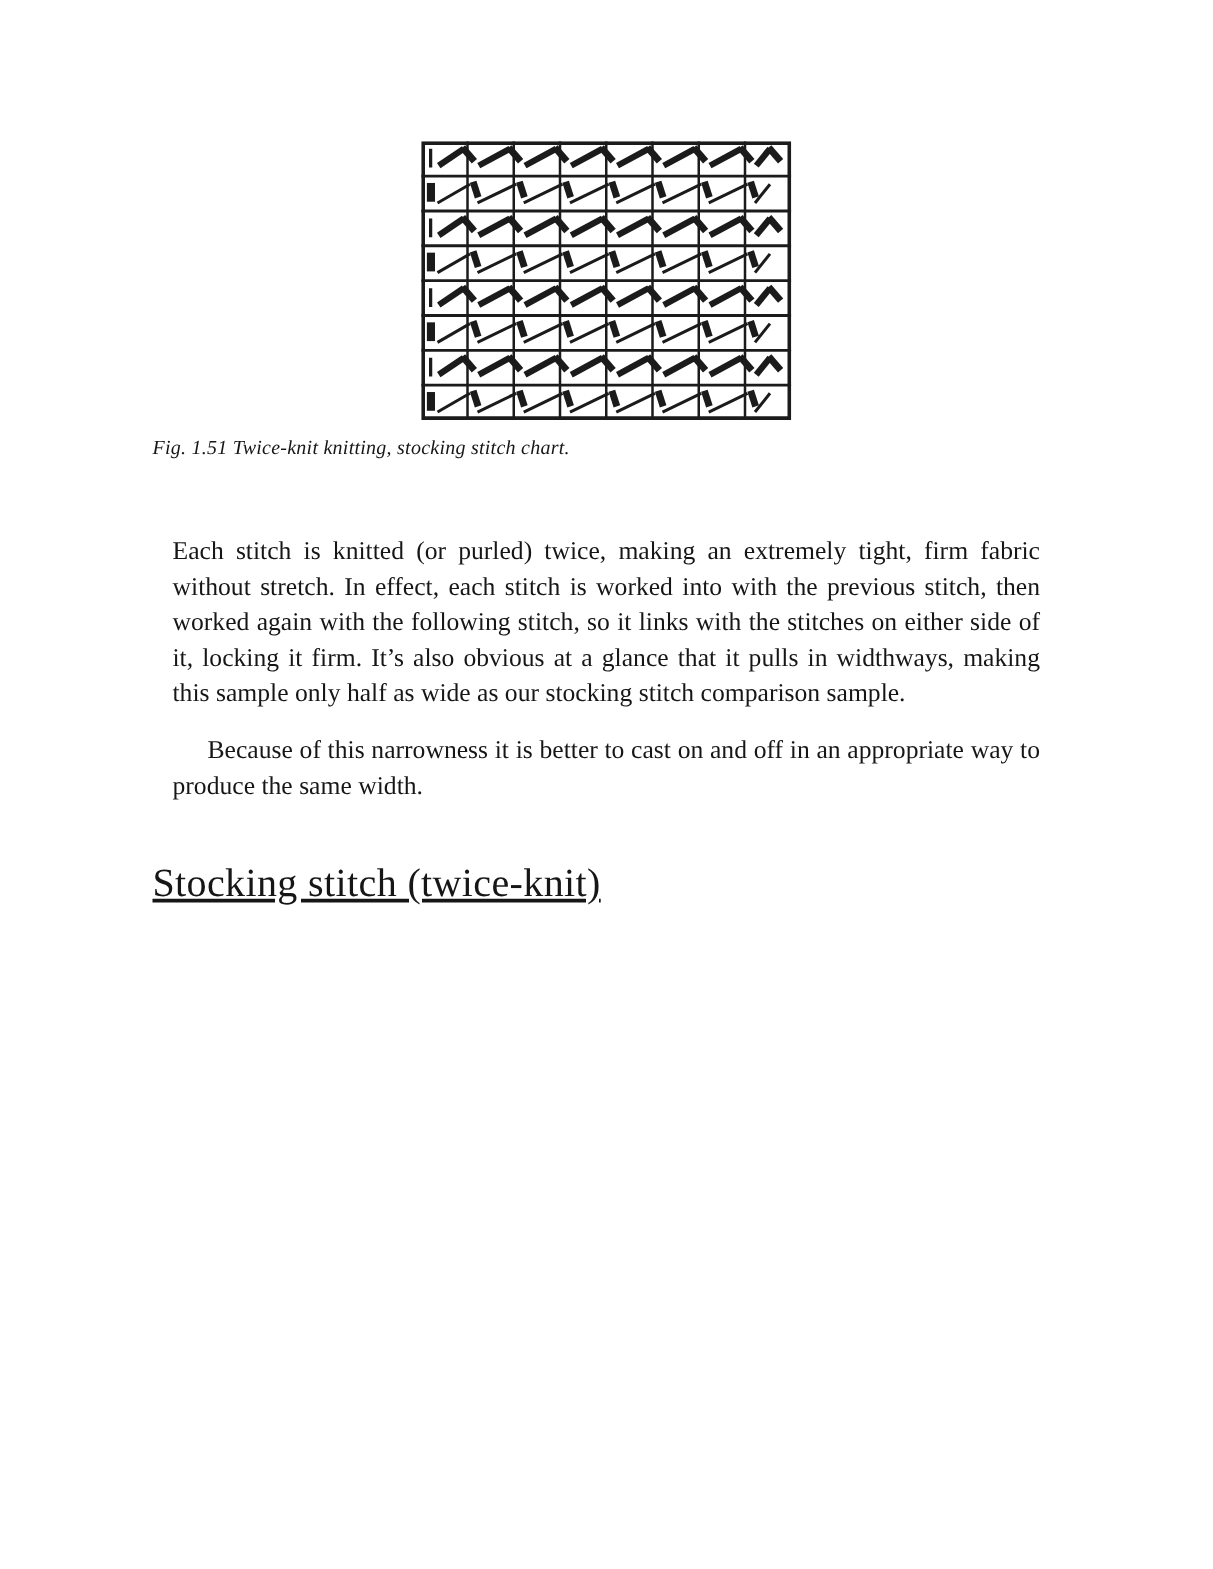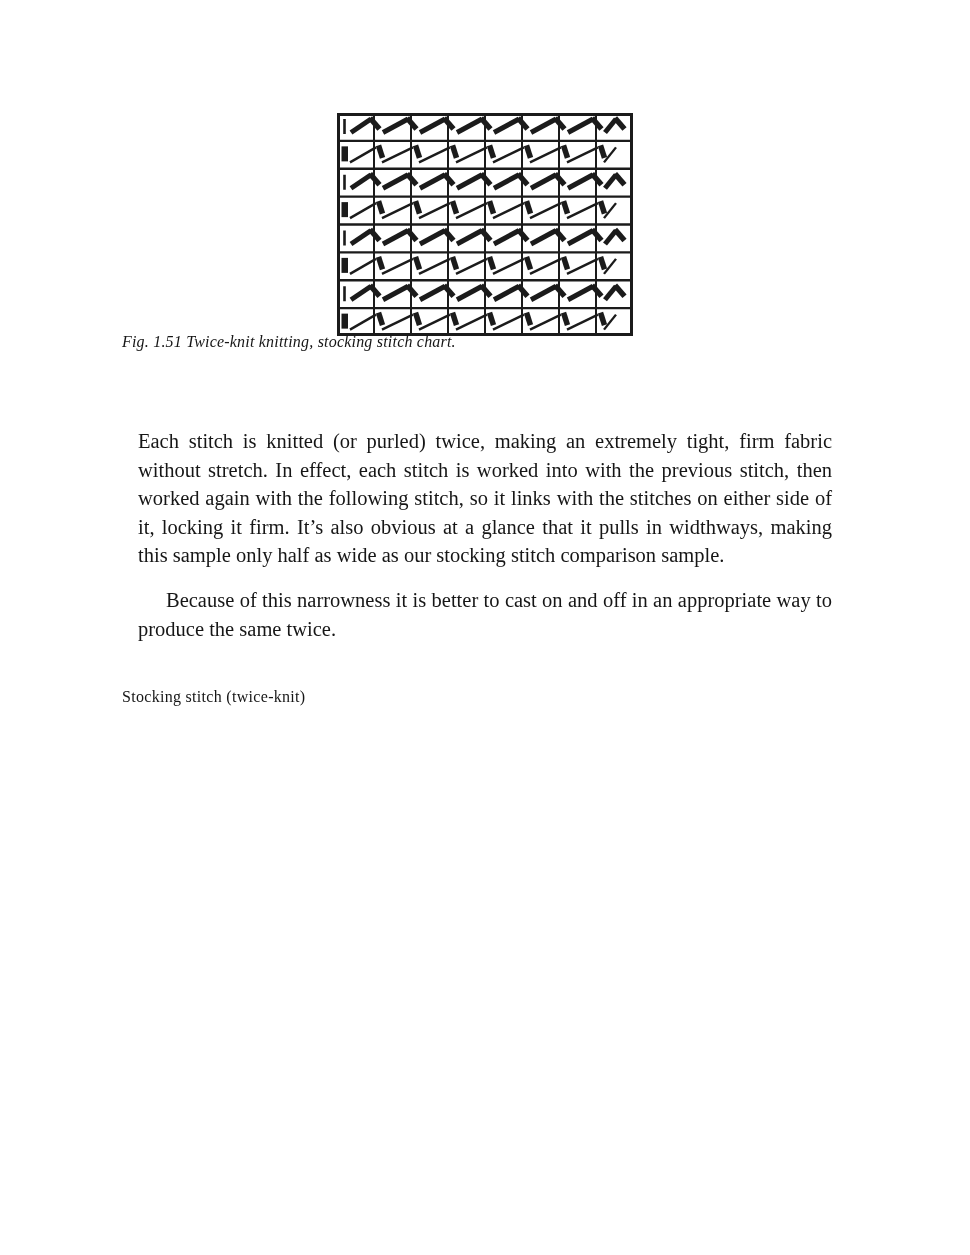--- a/index.html
+++ b/index.html
@@ -22,21 +22,21 @@
   .chart-svg {
     position: absolute;
     left: 337px;
     top: 113px;
     width: 296px;
     height: 223px;
   }
   .figure-caption {
     position: absolute;
     left: 122px;
-    top: 333px;
+    top: 350px;
     width: 600px;
     font-style: italic;
     font-size: 16px;
     letter-spacing: 0.2px;
     white-space: nowrap;
   }
   .body-text {
     position: absolute;
     left: 122px;
     top: 411px;
@@ -49,23 +49,24 @@
     margin: 16px;
   }
   .body-text p.indent {
     text-indent: 28px;
   }
   .section-heading {
     position: absolute;
     left: 122px;
     top: 688px;
     margin: 0;
-    font-size: 16px;
+    font-size: 32px;
     font-weight: 400;
     letter-spacing: 0.3px;
+    text-decoration: underline;
   }
 </style>
 </head>
 <body>
 
 <div class="page">
 
   <figure class="chart-figure">
     <svg class="chart-svg" xmlns="http://www.w3.org/2000/svg" viewBox="0 0 296 223" preserveAspectRatio="none">
         <line x1="37" y1="0" x2="37" y2="223" stroke="#1b1b1b" stroke-width="2"></line>
@@ -214,18 +215,18 @@
         <line x1="226.5" y1="199.625" x2="230.5" y2="212.125" stroke="#1b1b1b" stroke-width="5.5"></line>
         <line x1="230" y1="216.625" x2="261" y2="201.625" stroke="#1b1b1b" stroke-width="2.4"></line>
         <line x1="263.5" y1="199.625" x2="267.5" y2="212.125" stroke="#1b1b1b" stroke-width="5.5"></line>
         <line x1="267" y1="216.625" x2="279" y2="201.625" stroke="#1b1b1b" stroke-width="2.4"></line>
       </svg>
     <figcaption class="figure-caption">Fig. 1.51 Twice-knit knitting, stocking stitch chart.</figcaption>
   </figure>
 
   <main class="body-text">
     <p>Each stitch is knitted (or purled) twice, making an extremely tight, firm fabric without stretch. In effect, each stitch is worked into with the previous stitch, then worked again with the following stitch, so it links with the stitches on either side of it, locking it firm. It’s also obvious at a glance that it pulls in widthways, making this sample only half as wide as our stocking stitch comparison sample.</p>
-    <p class="indent">Because of this narrowness it is better to cast on and off in an appropriate way to produce the same twice.</p>
+    <p class="indent">Because of this narrowness it is better to cast on and off in an appropriate way to produce the same width.</p>
   </main>
 
   <h2 class="section-heading">Stocking stitch (twice-knit)</h2>
 
 </div>
 
 </body></html>

